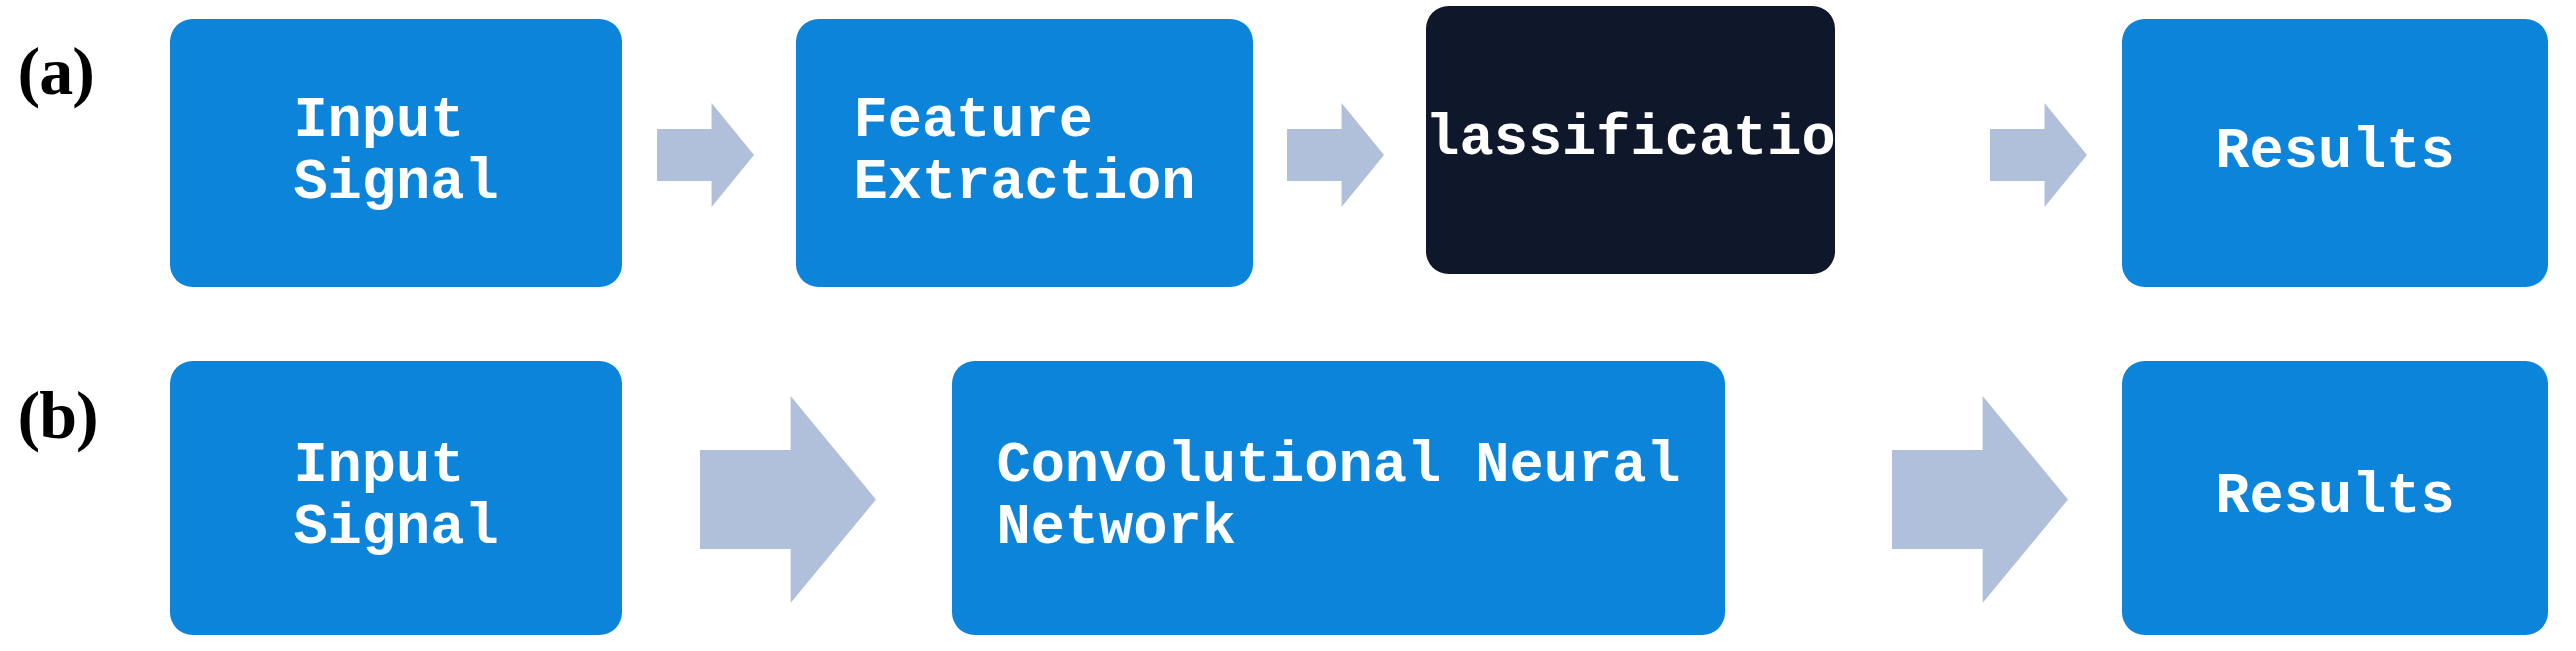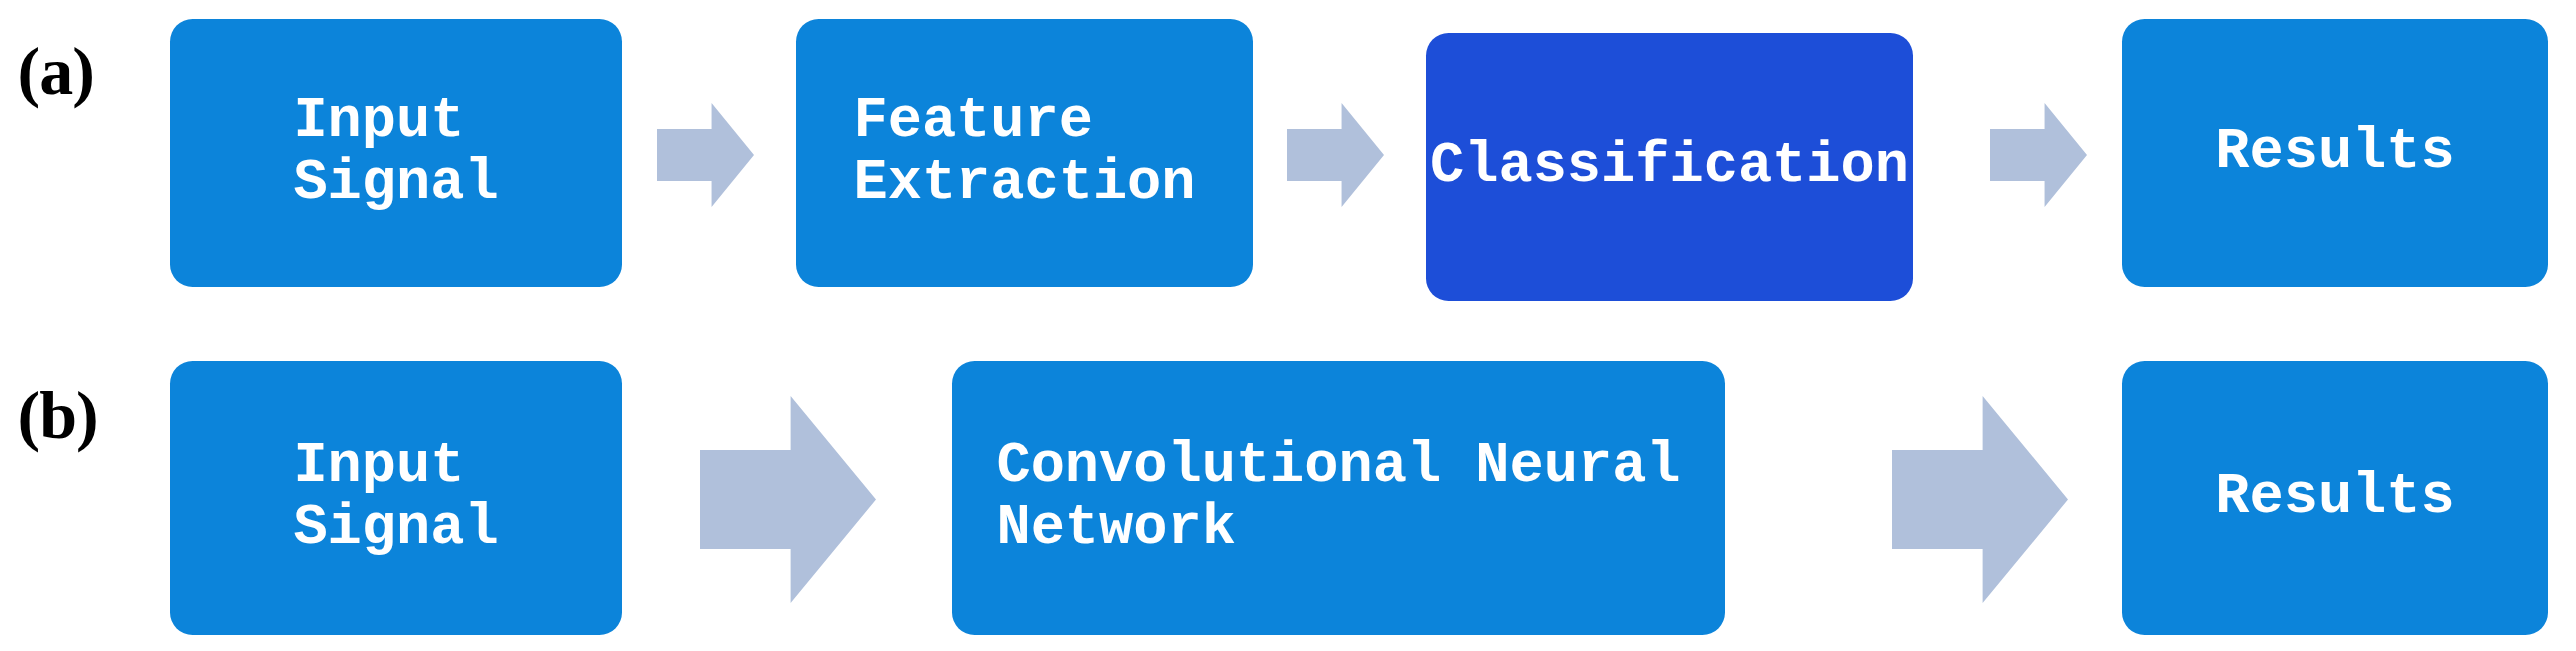--- a/index.html
+++ b/index.html
@@ -80,21 +80,21 @@
     <span class="node-label" style="font-size: 57px; color: rgb(255, 255, 255);">Feature
 Extraction</span>
   </div>
 
   <div class="arrow" style="left:1287px; top:103px; width:97px; height:104px;">
     <svg viewBox="0 0 112 120" preserveAspectRatio="none">
       <polygon class="arrow-shape" points="0,30 63,30 63,0 112,60 63,120 63,90 0,90" fill="#b0c0db"></polygon>
     </svg>
   </div>
 
-  <div class="node-box" style="left: 1426px; top: 33px; width: 487px; height: 268px; background: #1d4ed8;">
+  <div class="node-box" style="left: 1426px; top: 6px; width: 409px; height: 268px; background: #0f172a;">
     <span class="node-label" style="font-size: 57px; color: rgb(255, 255, 255);">Classification</span>
   </div>
 
   <div class="arrow" style="left:1990px; top:103px; width:97px; height:104px;">
     <svg viewBox="0 0 112 120" preserveAspectRatio="none">
       <polygon class="arrow-shape" points="0,30 63,30 63,0 112,60 63,120 63,90 0,90" fill="#b0c0db"></polygon>
     </svg>
   </div>
 
   <div class="node-box" style="left: 2122px; top: 19px; width: 426px; height: 268px; background: rgb(12, 132, 218);">

